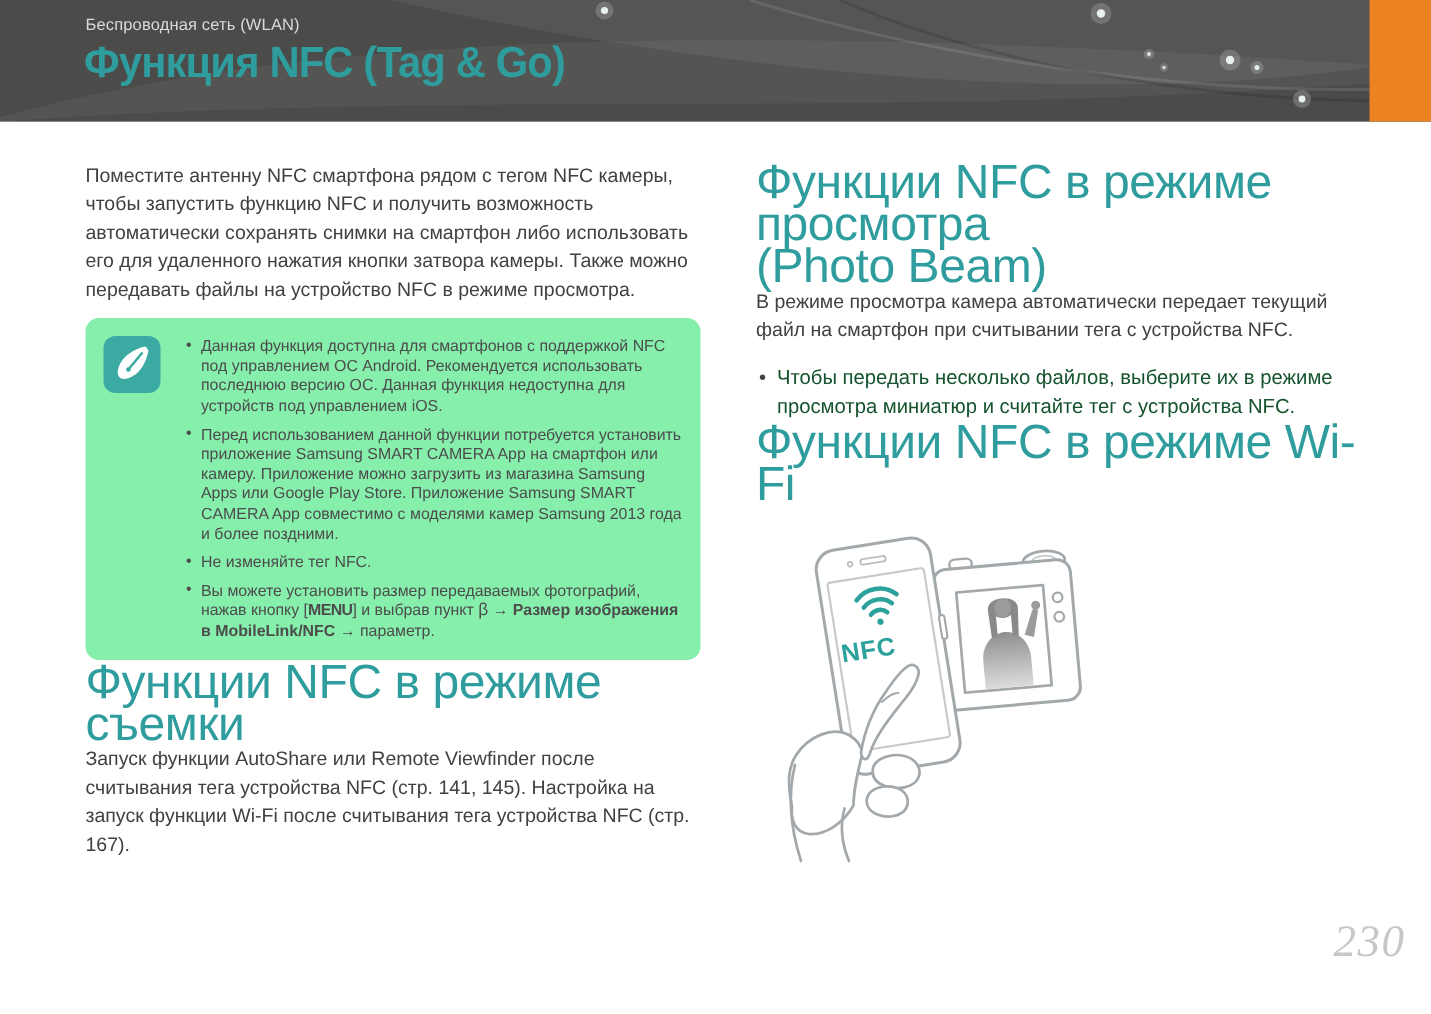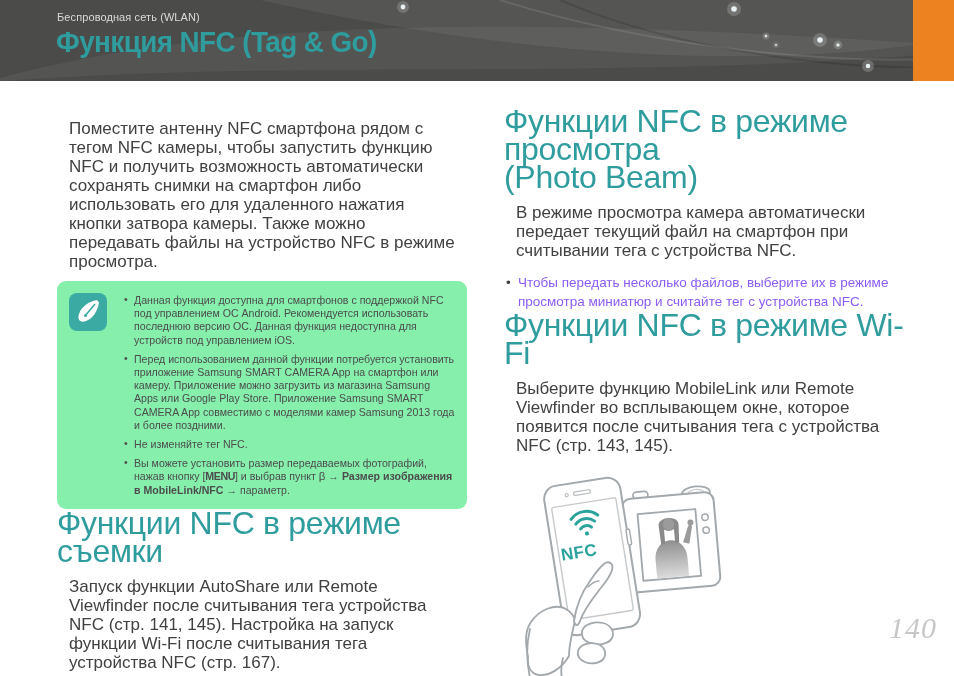--- a/index.html
+++ b/index.html
@@ -12,21 +12,21 @@
   .breadcrumb { position:absolute; left:57px; top:11px; font-size:11px; color:#dadada; letter-spacing:.1px; }
   .page-title { position:absolute; left:56px; top:26px; font-size:29px; font-weight:700;
                 color:#2f9c9e; letter-spacing:-0.6px; transform:scaleX(.96); transform-origin:left top; }
   .chapter-tab { position:absolute; right:0; top:0; width:41px; height:81px; background:#ec8220; }
 
   
   .col { position:absolute; top:107px; }
   .col-left  { left:57px;  width:410px; }
   .col-right { left:504px; width:414px; }
 
-  .body-p { margin:12px; font-size:17px; line-height:19px; color:#414141; }
+  .body-p { margin:0; font-size:13px; line-height:19px; color:#414141; }
   h2.sec { margin:0; font-size:32px; line-height:28px; font-weight:400; color:#2f9c9e;
            letter-spacing:-0.3px; white-space:pre-line; }
 
   
   .intro { margin-bottom:10px; }
   .note-box { position:relative; background:#86efac; border-radius:9px; padding:13px 8px 10px 14px; }
   .note-icon { position:absolute; left:12px; top:12px; width:38px; height:38px;
                border-radius:8px; background:#3aaaa3; }
   .note-list { margin:0; padding:0 4px 0 52px; list-style:none; }
   .note-list li { position:relative; padding-left:11px; font-size:10.6px; line-height:13.2px;
@@ -34,21 +34,21 @@
   .note-list li::before { content:"•"; position:absolute; left:1px; top:-1px; color:#4c4c4c; }
   .note-list li:last-child { margin-bottom:2px; }
   .menu-key { font-weight:700; letter-spacing:-0.4px; }
   .menu-glyph { font-size:11.5px; }
   .b { font-weight:700; }
   .h2-shooting { margin-top:37px; margin-bottom:12px; }
 
   
   .h2-playback { margin-bottom:10px; }
   .plain-bullets { margin:13px 0 0 0; padding:0 0 0 2px; list-style:none; }
-  .plain-bullets li { position:relative; padding-left:12px; font-size:13.5px; line-height:19px; color:#8b5cf6; }
+  .plain-bullets li { position:relative; padding-left:12px; font-size:13.5px; line-height:19px; color:#14532d; }
   .plain-bullets li::before { content:"•"; position:absolute; left:0; top:0; color:#414141; }
   .h2-wifi { margin-top:42px; margin-bottom:14px; }
   .illus { margin:16px 0 0 0; }
 
   
   .page-num { position:absolute; right:17px; top:611px; font-family:"Liberation Serif", serif;
               font-style:italic; font-size:30px; color:#c7c7c7; letter-spacing:1px; }
 </style>
 </head>
 <body>
@@ -112,21 +112,20 @@
   <div class="col col-right">
 
     <h2 class="sec h2-playback">Функции NFC в режиме просмотра
 (Photo Beam)</h2>
     <p class="body-p">В режиме просмотра камера автоматически передает текущий файл на смартфон при считывании тега с устройства NFC.</p>
     <ul class="plain-bullets">
       <li>Чтобы передать несколько файлов, выберите их в режиме просмотра миниатюр и считайте тег с устройства NFC.</li>
     </ul>
 
     <h2 class="sec h2-wifi">Функции NFC в режиме Wi-Fi</h2>
-    <p class="body-p">Выберите функцию MobileLink или Remote Viewfinder во всплывающем окне, которое появится после считывания тега с устройства NFC (стр. 143, 145).</p>
 
     <figure class="illus">
       <svg width="266" height="224" viewBox="0 0 266 224">
         <defs>
           <linearGradient id="silGrad" x1="0" y1="0" x2="0" y2="1">
             <stop offset="0" stop-color="#8f8f8f"></stop>
             <stop offset="1" stop-color="#dcdcdc"></stop>
           </linearGradient>
         </defs>
 
@@ -175,14 +174,14 @@
 
           <path d="M84,116 C88,112 92,110 95,110" fill="none" stroke-width="1.3"></path>
 
           <path d="M30,222 C23,200 21,178 26,158" fill="none"></path>
           <path d="M62,222 C57,210 56,198 59,187" fill="none"></path>
         </g>
       </svg>
     </figure>
   </div>
 
-  <div class="page-num">140</div>
+  <div class="page-num">230</div>
 </div>
 
 </body></html>

